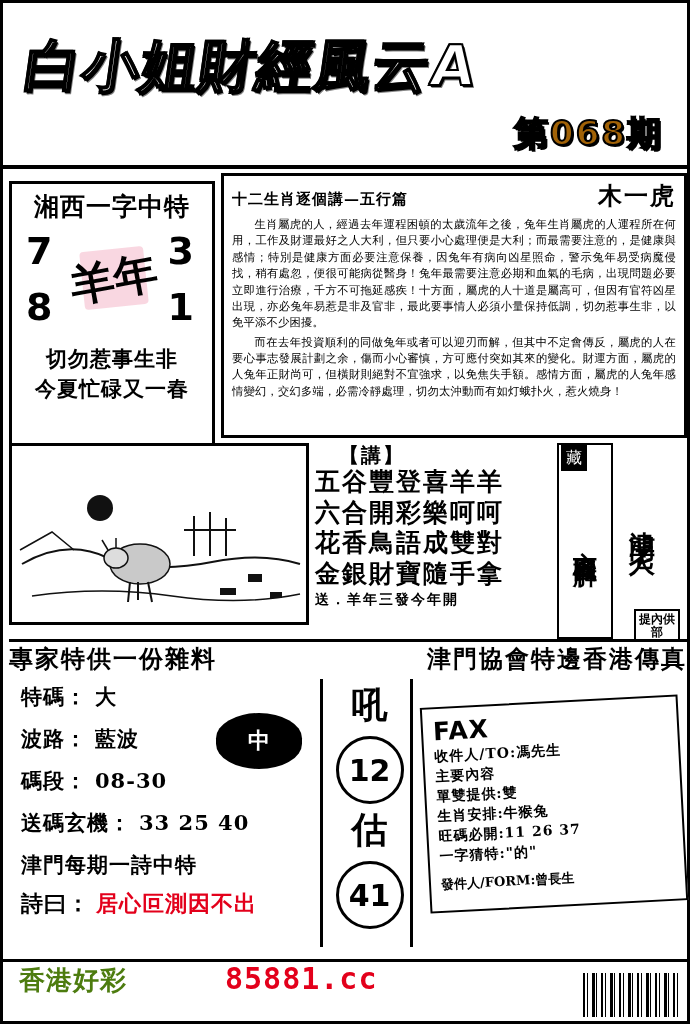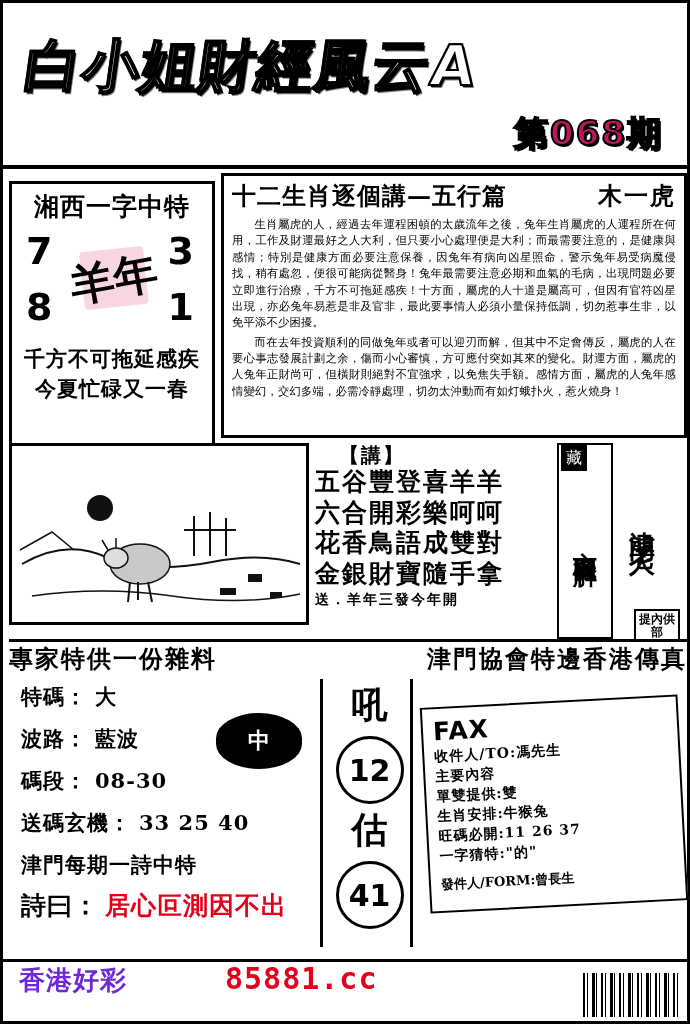--- a/index.html
+++ b/index.html
@@ -33,21 +33,21 @@
       2px 2px 0 #000,
       -1px -1px 0 #000,
       3px 3px 0 #888;
     transform:skewX(-8deg);
     white-space:nowrap;
   }
   .issue{
     position:absolute;right:24px;top:108px;
     font-family:"DejaVu Sans", sans-serif;
     font-weight:bold;font-size:34px;
-    color:#be185d;
+    color:#a16207;
     -webkit-text-stroke:2px #000;
     text-shadow:2px 2px 0 #000;
     letter-spacing:2px;
   }
   .rule{
     position:absolute;left:0;width:100%;height:4px;background:#000;
   }
 
   
   .upper{
@@ -94,21 +94,21 @@
     box-sizing:border-box;
   }
 
   .rightbox{
     position:absolute;left:212px;top:0;width:466px;height:265px;
     border:3px solid #000;box-sizing:border-box;padding:4px 8px;
   }
   .rb-head{
     display:flex;align-items:baseline;justify-content:space-between;
   }
-  .rb-title{font-size:24px;font-weight:bold;letter-spacing:1px;}
+  .rb-title{font-size:15px;font-weight:bold;letter-spacing:1px;}
   .rb-tag{font-size:24px;font-weight:bold;letter-spacing:2px;}
   .rb-body{
     font-size:11.3px;line-height:1.45;text-align:justify;margin-top:5px;
     letter-spacing:.2px;
   }
   .rb-body p{margin:0 0 3px;text-indent:2em;}
 
   
   .middle{
     position:absolute;left:6px;top:440px;width:678px;height:215px;
@@ -171,21 +171,21 @@
     font-size:21px;font-weight:bold;margin:0 0 14px 12px;letter-spacing:1px;
   }
   .row .val{margin-left:8px;}
   .fishseal{
     position:absolute;right:18px;top:34px;width:86px;height:56px;
     background:#000;border-radius:50%/45%;
     display:flex;align-items:center;justify-content:center;
   }
   .fishseal span{color:#fff;font-size:22px;font-weight:bold;}
   .redline{
-    font-size:25px;font-weight:bold;margin:2px 0 0 12px;letter-spacing:1px;
+    font-size:22px;font-weight:bold;margin:2px 0 0 12px;letter-spacing:1px;
   }
   .redline .rv{color:#e3001b;margin-left:6px;}
 
   .lowmid{
     position:absolute;left:320px;top:0;width:84px;height:268px;
     border-right:3px solid #000;box-sizing:border-box;text-align:center;
   }
   .lm-word{font-size:36px;font-weight:bold;margin-top:2px;}
   .circle{
     width:62px;height:62px;border:3px solid #000;border-radius:50%;
@@ -209,21 +209,21 @@
   .fax-line{font-size:14px;font-weight:bold;margin-top:2px;letter-spacing:1px;}
   .fax-foot{font-size:13px;font-weight:bold;margin-top:10px;}
 
   
   .footer{
     position:absolute;left:0;bottom:0;width:100%;height:62px;
   }
   .footrule{position:absolute;left:0;top:0;width:100%;height:3px;background:#000;}
   .brand{
     position:absolute;left:16px;top:4px;
-    font-size:26px;font-weight:bold;color:#6d28d9;
+    font-size:26px;font-weight:bold;color:#4d7c0f;
     font-family:"DejaVu Sans", sans-serif;letter-spacing:1px;
   }
   .url{
     position:absolute;left:222px;top:2px;
     font-size:30px;font-weight:bold;color:#e3001b;
     font-family:"DejaVu Sans Mono", monospace;letter-spacing:1px;
   }
   .disclaimer{
     position:absolute;left:6px;bottom:2px;width:560px;
     font-size:12.5px;font-weight:bold;letter-spacing:.5px;
@@ -252,21 +252,21 @@
       <div class="lb-title">湘西一字中特</div>
       <div class="lb-nums">
         <div class="num n-tl">7</div>
         <div class="num n-tr">3</div>
         <div class="num n-bl">8</div>
         <div class="num n-br">1</div>
         <div class="seal">
           <span>羊年</span>
         </div>
       </div>
-      <div class="lb-line">千方不可拖延感疾</div>
+      <div class="lb-line">切勿惹事生非</div>
       <div class="lb-line">今夏忙碌又一春</div>
     </div>
 
     <div class="rightbox">
       <div class="rb-head">
         <div class="rb-title">十二生肖逐個講—五行篇</div>
         <div class="rb-tag">木一虎</div>
       </div>
       <div class="rb-body">
         <p>生肖屬虎的人，經過去年運程困頓的太歲流年之後，兔年生肖屬虎的人運程所在何用，工作及財運最好之人大利，但只要小心處理便是大利；而最需要注意的，是健康與感情；特別是健康方面必要注意保養，因兔年有病向凶星照命，警示兔年易受病魔侵找，稍有處忽，便很可能病從醫身！兔年最需要注意必期和血氣的毛病，出現問題必要立即進行治療，千方不可拖延感疾！十方面，屬虎的人十道是屬高可，但因有官符凶星出現，亦必兔年易惹是非及官非，最此要事情人必須小量保持低調，切勿惹事生非，以免平添不少困擾。</p>

